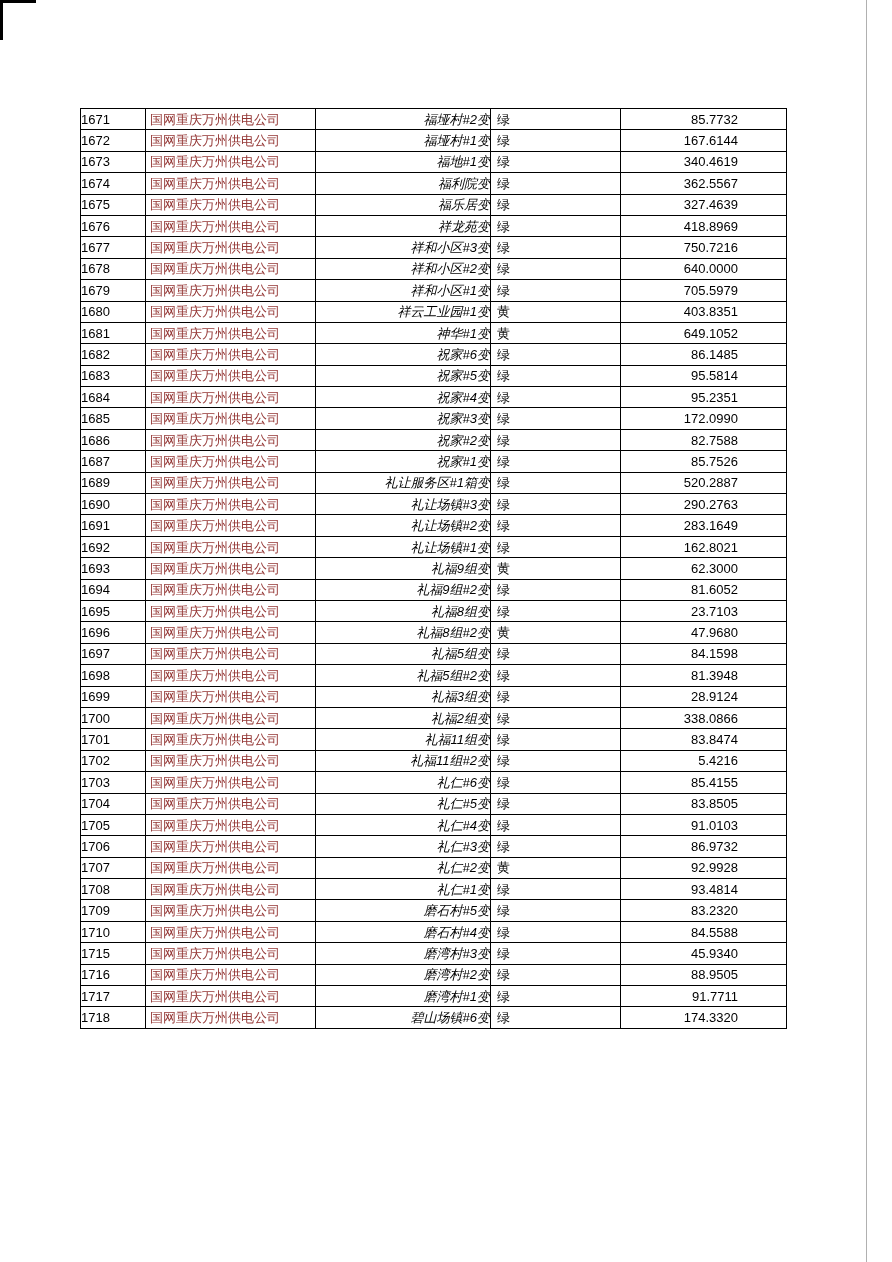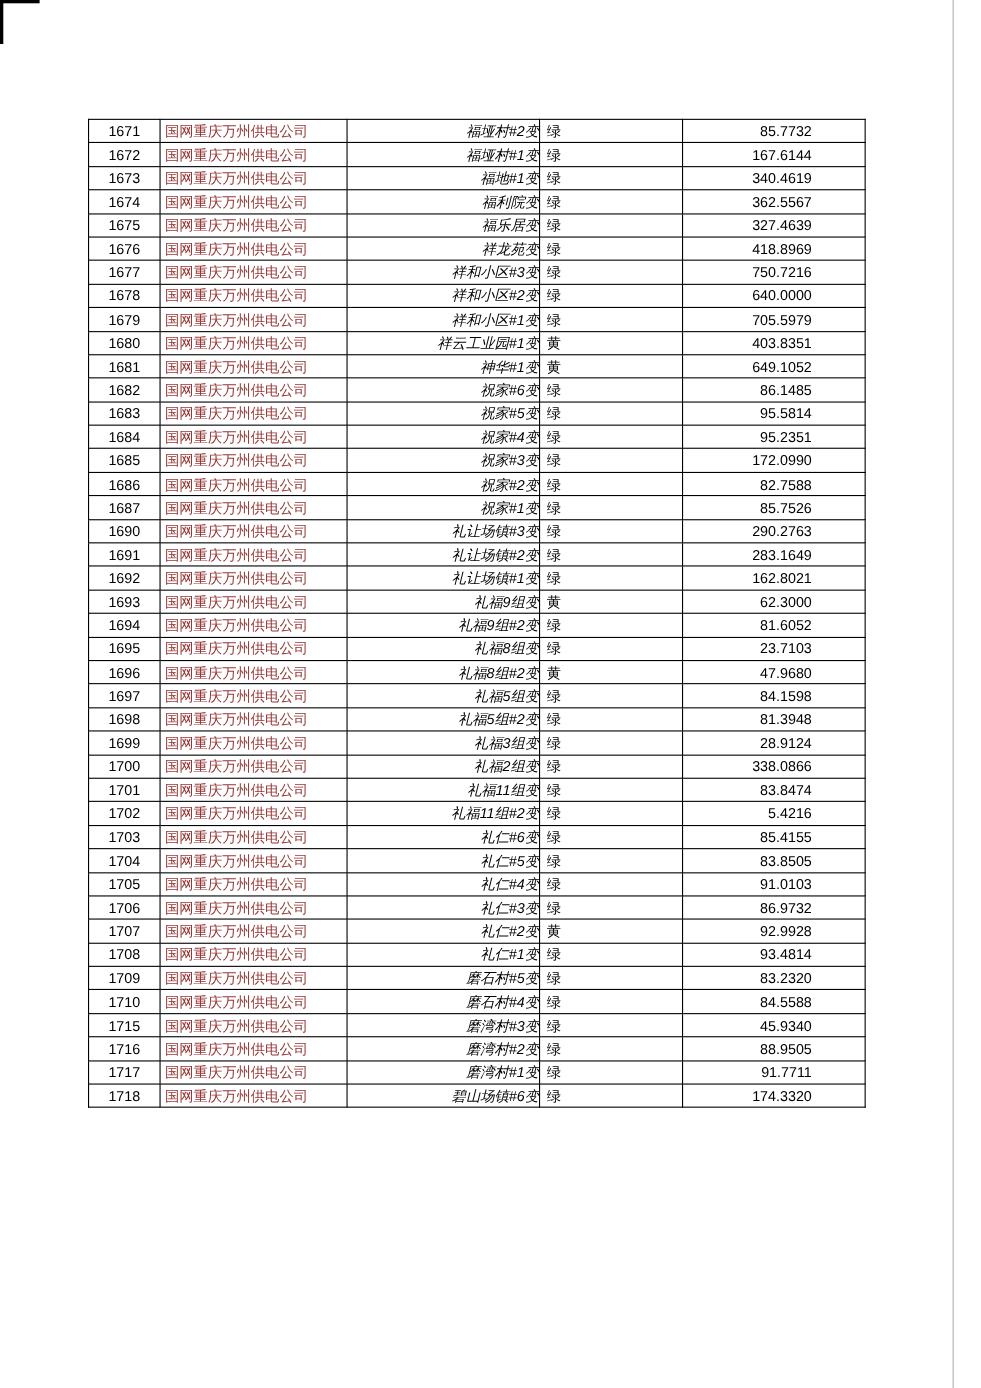--- a/index.html
+++ b/index.html
@@ -44,21 +44,21 @@
     color: #000000;
   }
   table.data-table td {
     border: 1px solid #000000;
     height: 21.4px;
     vertical-align: middle;
     white-space: nowrap;
     overflow: hidden;
     line-height: 1;
   }
-  td.col-idx    { width: 65px;  text-align: center; }
+  td.col-idx    { width: 65px;  text-align: left; }
   td.col-company{ width: 170px; text-align: left; padding-left: 4px; }
   td.col-name   { width: 175px; text-align: right; padding-left: 4px; font-style: italic; }
   td.col-status { width: 130px; text-align: left; padding-left: 6px; }
   td.col-value  { width: 166px; text-align: right; padding-right: 48px; }
 </style>
 </head>
 <body>
 
 <div class="page">
   <div class="corner-mark"></div>
@@ -185,20 +185,27 @@
     <td class="col-value">82.7588</td>
   </tr>
         <tr>
     <td class="col-idx">1687</td>
     <td class="col-company" style="color: rgb(148, 54, 52);">国网重庆万州供电公司</td>
     <td class="col-name">祝家#1变</td>
     <td class="col-status">绿</td>
     <td class="col-value">85.7526</td>
   </tr>
         <tr>
+    <td class="col-idx">1689</td>
+    <td class="col-company" style="color: rgb(148, 54, 52);">国网重庆万州供电公司</td>
+    <td class="col-name">礼让服务区#1箱变</td>
+    <td class="col-status">绿</td>
+    <td class="col-value">520.2887</td>
+  </tr>
+        <tr>
     <td class="col-idx">1690</td>
     <td class="col-company" style="color: rgb(148, 54, 52);">国网重庆万州供电公司</td>
     <td class="col-name">礼让场镇#3变</td>
     <td class="col-status">绿</td>
     <td class="col-value">290.2763</td>
   </tr>
         <tr>
     <td class="col-idx">1691</td>
     <td class="col-company" style="color: rgb(148, 54, 52);">国网重庆万州供电公司</td>
     <td class="col-name">礼让场镇#2变</td>

